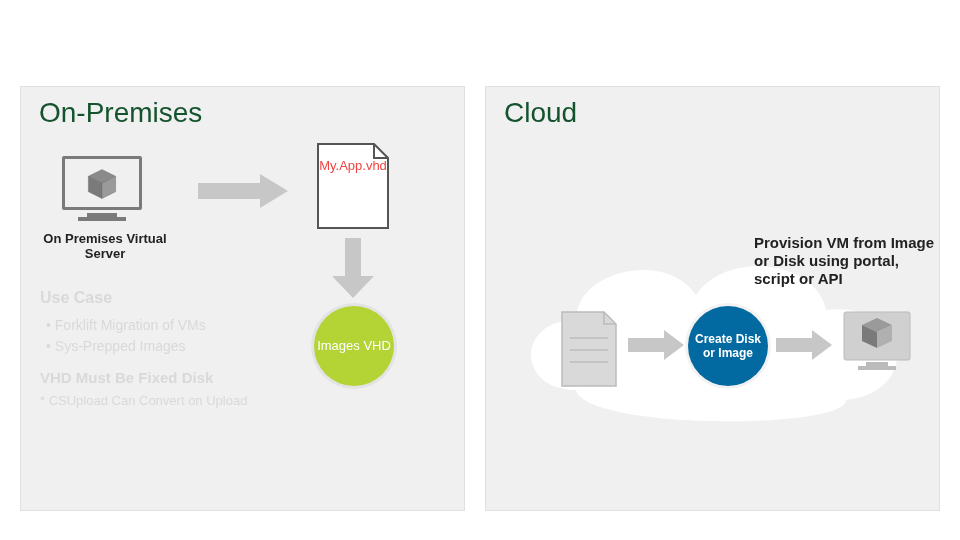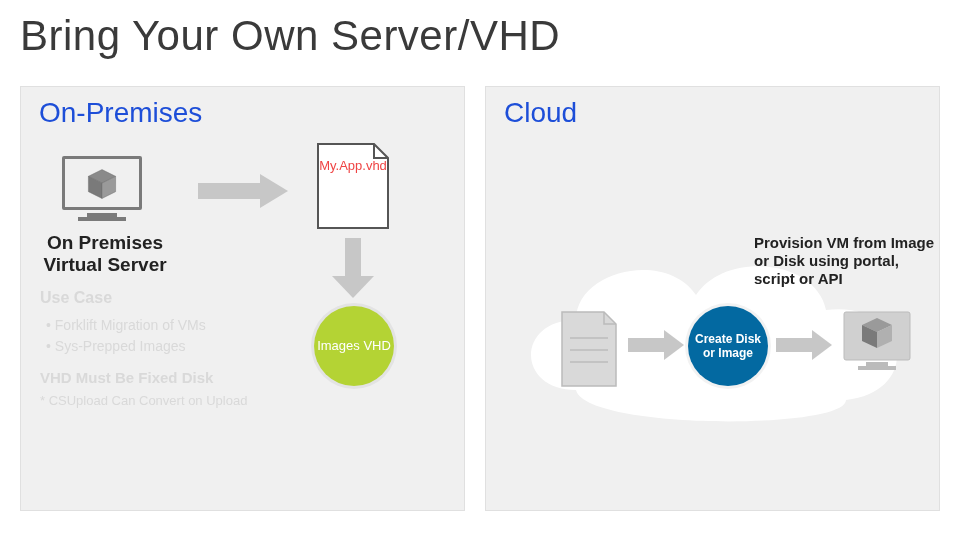--- a/index.html
+++ b/index.html
@@ -5,33 +5,33 @@
   * { box-sizing: border-box; margin: 0; padding: 0; }
   html, body { width: 960px; height: 540px; font-family: "Segoe UI", Arial, sans-serif; background: #fff; overflow: hidden; }
   .slide { position: relative; width: 960px; height: 540px; }
 
   .title { position: absolute; left: 20px; top: 12px; font-size: 42px; font-weight: 300; color: #3a3a3a; letter-spacing: 0.5px; }
 
   .panel { position: absolute; top: 86px; height: 425px; background: #f0f0f0; border: 1px solid #e0e0e0; }
   .panel-left  { left: 20px;  width: 445px; }
   .panel-right { left: 485px; width: 455px; }
 
-  .panel-title { position: absolute; top: 10px; font-size: 28px; font-weight: 300; color: #1d4ed8; }
+  .panel-title { position: absolute; top: 10px; font-size: 28px; font-weight: 300; color: #14532d; }
   .panel-left  .panel-title { left: 18px; }
   .panel-right .panel-title { left: 18px; text-align: right; }
 
   
   .monitor { position: absolute; left: 62px; top: 156px; width: 80px; height: 70px; }
   .monframe { width: 80px; height: 54px; border: 3px solid #7a7a7a; border-radius: 2px; position: relative; }
   .monstand { width: 30px; height: 4px; background: #7a7a7a; margin: 3px auto 0; }
   .monbase  { width: 48px; height: 4px; background: #7a7a7a; margin: 0 auto; }
   .cube3d { position: absolute; left: 20px; top: 8px; width: 34px; height: 34px; }
   .cube3d svg { width: 34px; height: 34px; }
 
-  .server-label { position: absolute; left: 40px; top: 232px; width: 130px; text-align: center; font-size: 19px; font-weight: 600; color: #222; line-height: 1.15; }
+  .server-label { position: absolute; left: 40px; top: 232px; width: 130px; text-align: center; font-size: 13px; font-weight: 600; color: #222; line-height: 1.15; }
 
   .arrow1 { position: absolute; left: 198px; top: 174px; width: 90px; height: 34px; }
 
   .doc { position: absolute; left: 310px; top: 142px; width: 86px; height: 90px; }
   .doc svg { width: 100%; height: 100%; }
   .doc-label { position: absolute; left: 314px; top: 158px; width: 78px; text-align: center; font-size: 13px; color: #ef4444; }
 
   .arrow2 { position: absolute; left: 332px; top: 238px; width: 42px; height: 60px; }
 
   .circle { position: absolute; border-radius: 50%; display: flex; align-items: center; justify-content: center; text-align: center; font-size: 13px; font-weight: 600; color: #fff; line-height: 1.2; box-shadow: 0 0 0 3px rgba(0,0,0,0.05); }
@@ -59,21 +59,20 @@
   .provision { position: absolute; left: 754px; top: 234px; width: 185px; font-size: 15px; font-weight: 600; color: #222; line-height: 1.2; text-align: left; }
 
   
   .arrow svg { width: 100%; height: 100%; }
 </style>
 </head>
 <body>
 
 <div class="slide">
 
-  <div class="title">Bring Your Own Server/VHD</div>
 
   <div class="panel panel-left">
     <div class="panel-title">On-Premises</div>
   </div>
 
   <div class="panel panel-right">
     <div class="panel-title">Cloud</div>
   </div>
 
   <div class="monitor">

